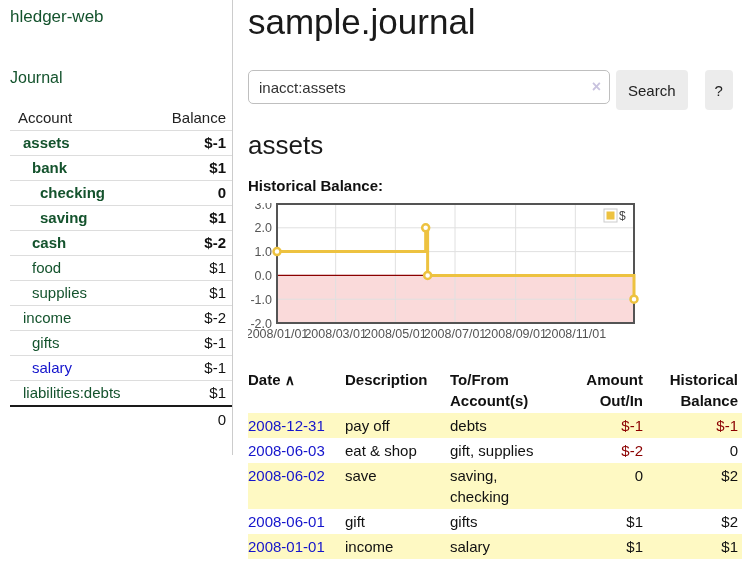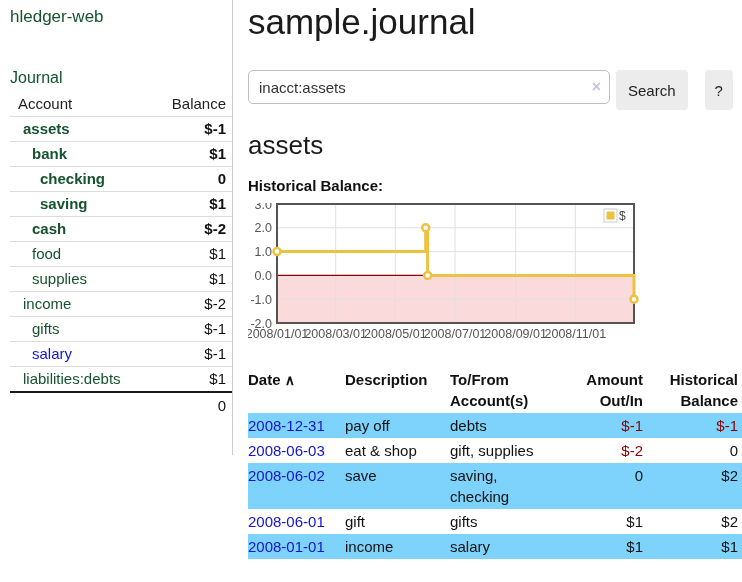--- a/index.html
+++ b/index.html
@@ -7,21 +7,21 @@
   .container { position: relative; width: 742px; height: 582px; background: #fff; overflow: hidden; }
 
   a { text-decoration: none; color: #14532d; cursor: pointer; }
 
   
   .sidebar { position: absolute; left: 10px; top: 0; width: 222px; }
   .app-title { display: block; margin-top: 7px; font-size: 17px; }
   .journal-link { display: block; margin-top: 42px; font-size: 16px; }
   .divider { position: absolute; left: 232px; top: 0; height: 455px; width: 0; border-left: 1px solid #ccc; }
 
-  table.accounts { width: 100%; border-collapse: collapse; margin-top: 5px; font-size: 15px; }
+  table.accounts { width: 100%; border-collapse: collapse; margin-top: 19px; font-size: 15px; }
   table.accounts th { font-weight: normal; text-align: left; padding: 3px 0 4px 8px; font-size: 15px; color: #222; }
   table.accounts th.bal-h { text-align: right; padding-right: 6px; }
   table.accounts tbody tr { border-top: 1px solid #ddd; }
   table.accounts td { padding: 2px 0 3px; line-height: 19px; }
   table.accounts td.bal { text-align: right; padding-right: 6px; color: #111; }
   table.accounts tr.em a, table.accounts tr.em td { font-weight: bold; }
   td.acct.lv0 { padding-left: 13px; }
   td.acct.lv1 { padding-left: 22px; }
   td.acct.lv2 { padding-left: 30px; }
   .neg { color: #8b0000; }
@@ -55,21 +55,21 @@
   table.register col.c-date { width: 97px; }
   table.register col.c-desc { width: 105px; }
   table.register col.c-acct { width: 118px; }
   table.register col.c-amt  { width: 87px; }
   table.register col.c-bal  { width: 87px; }
   table.register th { text-align: left; vertical-align: top; font-weight: bold; padding: 2px 0; line-height: 21px; color: #111; }
   table.register td { text-align: left; vertical-align: top; padding: 2px 0; line-height: 21px; }
   table.register th:nth-child(3), table.register td:nth-child(3) { padding-right: 22px; }
   table.register th:nth-child(4), table.register td:nth-child(4) { text-align: right; padding-right: 12px; }
   table.register th:nth-child(5), table.register td:nth-child(5) { text-align: right; padding-right: 4px; }
-  table.register tr.stripe { background: #7dd3fc; }
+  table.register tr.stripe { background: #fef9c3; }
   .sort { font-weight: 900; font-size: 14px; }
 </style>
 </head>
 <body>
 
 <div class="container">
 
   <div class="sidebar">
     <a class="app-title">hledger-web</a>
     <a class="journal-link">Journal</a>

